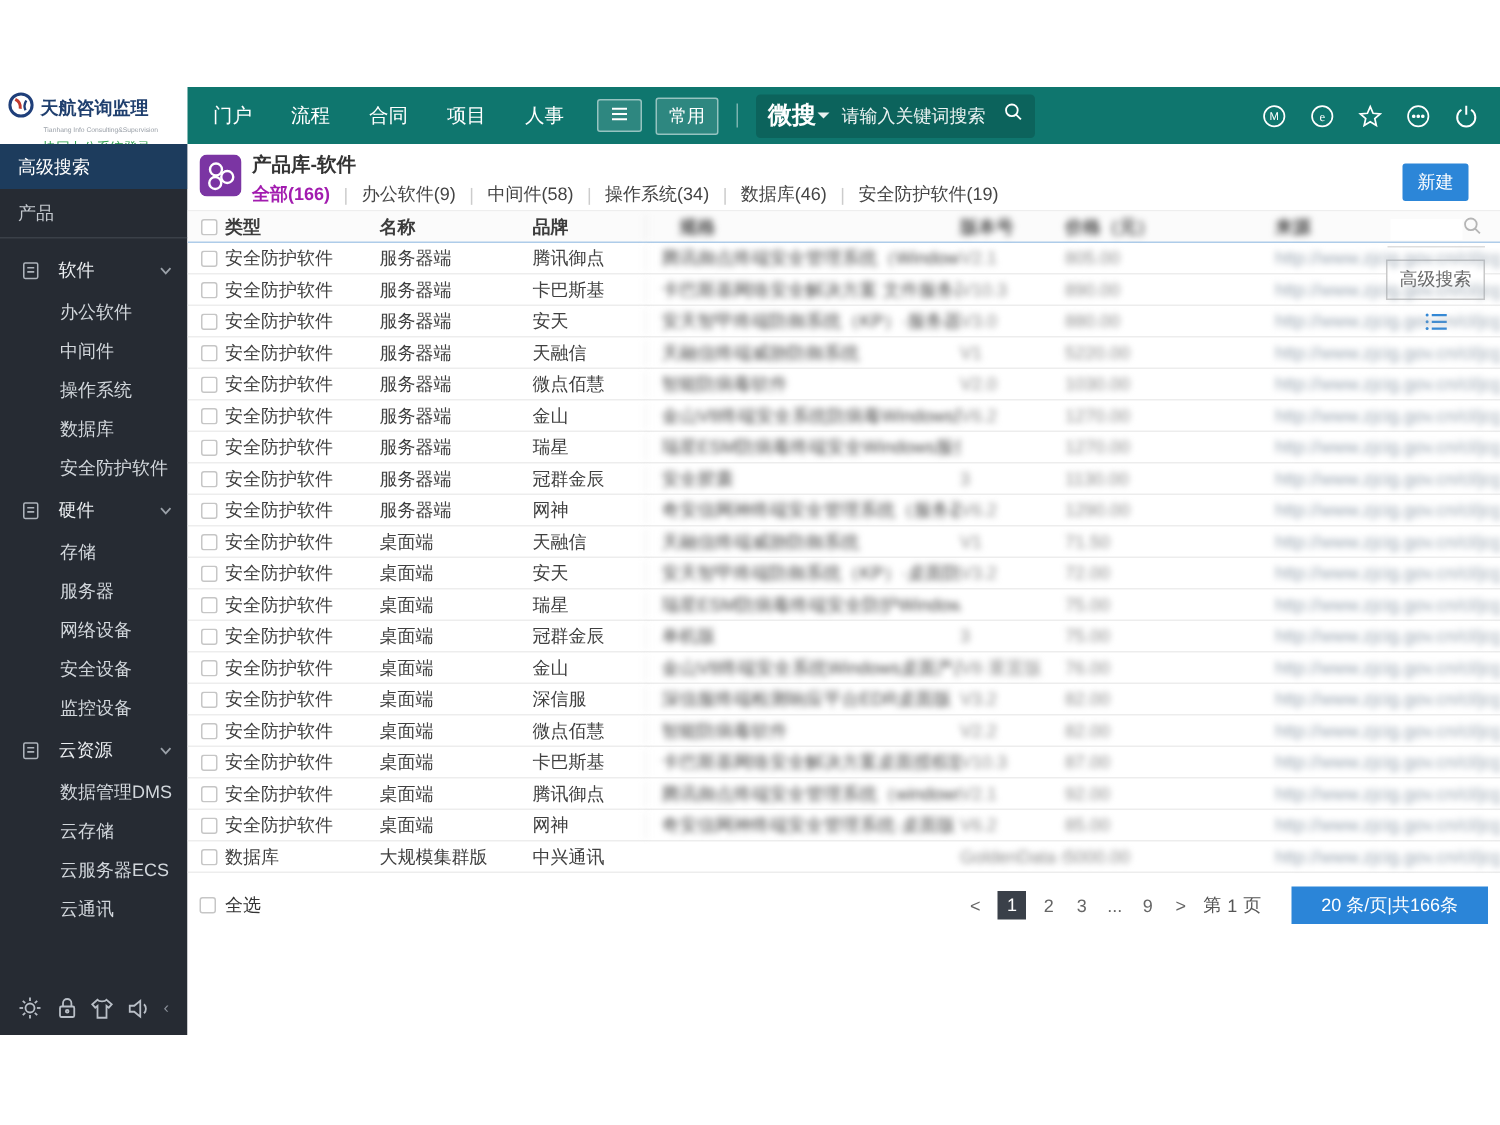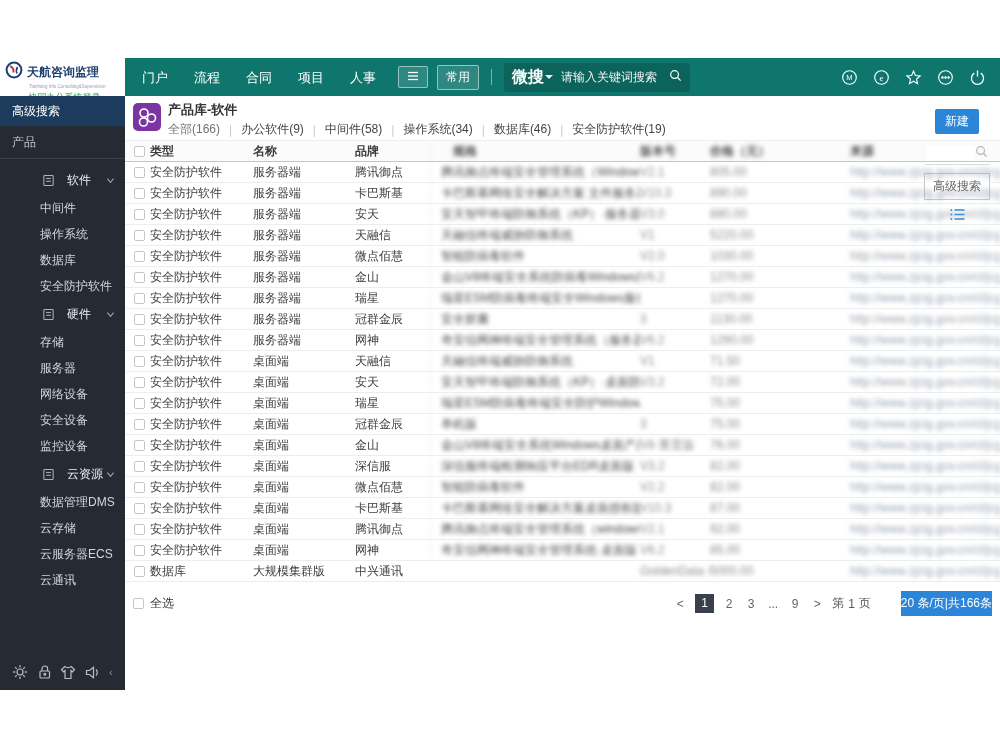--- a/index.html
+++ b/index.html
@@ -24,36 +24,36 @@
   .search-group input::placeholder { color:rgba(255,255,255,.92); }
   .topbar-icons { margin-left:auto; display:flex; align-items:center; gap:15px; padding-right:14px; }
   .topbar-icons svg { display:block; cursor:pointer; }
 
   
   .body-row { display:flex; height:594px; }
   .sidebar { width:125px; background:#262b33; display:flex; flex-direction:column; flex-shrink:0; }
   .sidebar-role { height:30px; line-height:30px; background:#1d3c5d; padding-left:12px; font-size:12px; color:#fff; }
   .sidebar-section { height:33px; line-height:33px; padding-left:12px; font-size:12px; color:#c3c8ce; border-bottom:1px solid #3a4048; }
   .menu { flex:1; padding-top:6px; overflow:hidden; }
-  .menu-group { height:30px; display:flex; align-items:center; padding:0 10px 0 14px; font-size:12px; color:#eceff2; cursor:pointer;margin-left:28px; }
+  .menu-group { height:30px; display:flex; align-items:center; padding:0 10px 0 14px; font-size:12px; color:#eceff2; cursor:pointer; }
   .menu-group .gicon { margin-right:12px; display:flex; }
   .menu-group .chev { margin-left:auto; display:flex; }
   .menu-item { height:26px; line-height:26px; padding-left:40px; font-size:12px; color:#d2d7dc; cursor:pointer; white-space:nowrap; }
   .sidebar-footer { height:36px; display:flex; align-items:center; justify-content:space-around; padding:0 8px; }
   .sidebar-footer svg { display:block; cursor:pointer; }
   .collapse-ch { color:#8a9099; font-size:11px; cursor:pointer; }
 
   
   .main { flex:1; background:#fff; display:flex; flex-direction:column; position:relative; overflow:hidden; }
   .main-header { height:44px; position:relative; padding:7px 0 0 8px; display:flex; }
   .prod-icon { width:28px; height:28px; margin-right:7px; flex-shrink:0; }
   .main-title { font-size:13px; font-weight:bold; color:#333; line-height:14px; }
   .tabs { display:flex; align-items:center; font-size:12px; margin-top:4px; }
   .tab { color:#444; cursor:pointer; white-space:nowrap; }
-  .tab.active { color:#737373; }
+  .tab.active { color:#a21caf;font-weight:bold; }
   .tab-sep { color:#ccc; margin:0 9px; }
   .controls { position:absolute; right:10px; top:13px; display:flex; align-items:center; gap:8px;flex-direction:column; }
   .btn-new { background:#2c86d8; color:#fff; font-size:12px; padding:4px 10px; border-radius:2px; border:none; cursor:pointer; font-family:inherit; }
   .toolbar-search { display:flex; align-items:center; border-bottom:1px solid #ddd; padding:2px 2px; }
   .toolbar-search input { border:none; outline:none; width:48px; font-size:12px; font-family:inherit; }
   .btn-adv { border:1px solid #c9c9c9; color:#666; font-size:12px; padding:4px 8px; background:#fff; cursor:pointer; font-family:inherit; }
   .list-view { cursor:pointer; display:flex; }
 
   
   .table { border-top:1px solid #eee; }
@@ -75,21 +75,21 @@
   .blur-light { filter:blur(2px); color:#9aa6b2; }
   .t-row.header .blur-dark, .t-row.header .blur-mid, .t-row.header .blur-light { color:#555; }
 
   
   .table-footer { display:flex; align-items:center; margin-top:9px; padding:0 8px; font-size:12px; color:#333; }
   .select-all { display:flex; align-items:center; gap:6px; }
   .pagination { margin-left:auto; display:flex; align-items:center; gap:8px; color:#666; }
   .pg-item { min-width:14px; text-align:center; cursor:pointer; }
   .pg-num.active { background:#3a4049; color:#fff; width:19px; height:19px; line-height:19px; }
   .pg-jump { display:flex; align-items:center; gap:4px; color:#555; }
-  .pg-badge { background:#2b85d8; color:#fff; padding:4px 0; margin-left:22px; white-space:nowrap; }
+  .pg-badge { background:#2b85d8; color:#fff; padding:4px 20px; margin-left:12px; white-space:nowrap; }
 </style>
 </head>
 <body>
 
 <div class="app">
 
   <div class="topbar">
     <div class="logo-area">
       <div class="logo-line">
         <span>
@@ -180,20 +180,21 @@
                 <line x1="4.5" y1="7.8" x2="9.5" y2="7.8"></line>
               </svg>
             </span>
             <span>软件</span>
             <span class="chev">
               <svg width="9" height="9" viewBox="0 0 10 10" fill="none" stroke="#9aa0a8" stroke-width="1.3">
                 <polyline points="1.5,3 5,7 8.5,3"></polyline>
               </svg>
             </span>
           </div>
+          <div class="menu-item">办公软件</div>
           <div class="menu-item">中间件</div>
           <div class="menu-item">操作系统</div>
           <div class="menu-item">数据库</div>
           <div class="menu-item">安全防护软件</div>
           <div class="menu-group">
             <span class="gicon">
               <svg width="13" height="13" viewBox="0 0 14 14" fill="none" stroke="#aeb4bc" stroke-width="1.1">
                 <rect x="2" y="1.5" width="10" height="11" rx="1"></rect>
                 <line x1="4.5" y1="4.8" x2="9.5" y2="4.8"></line>
                 <line x1="4.5" y1="7.8" x2="9.5" y2="7.8"></line>

